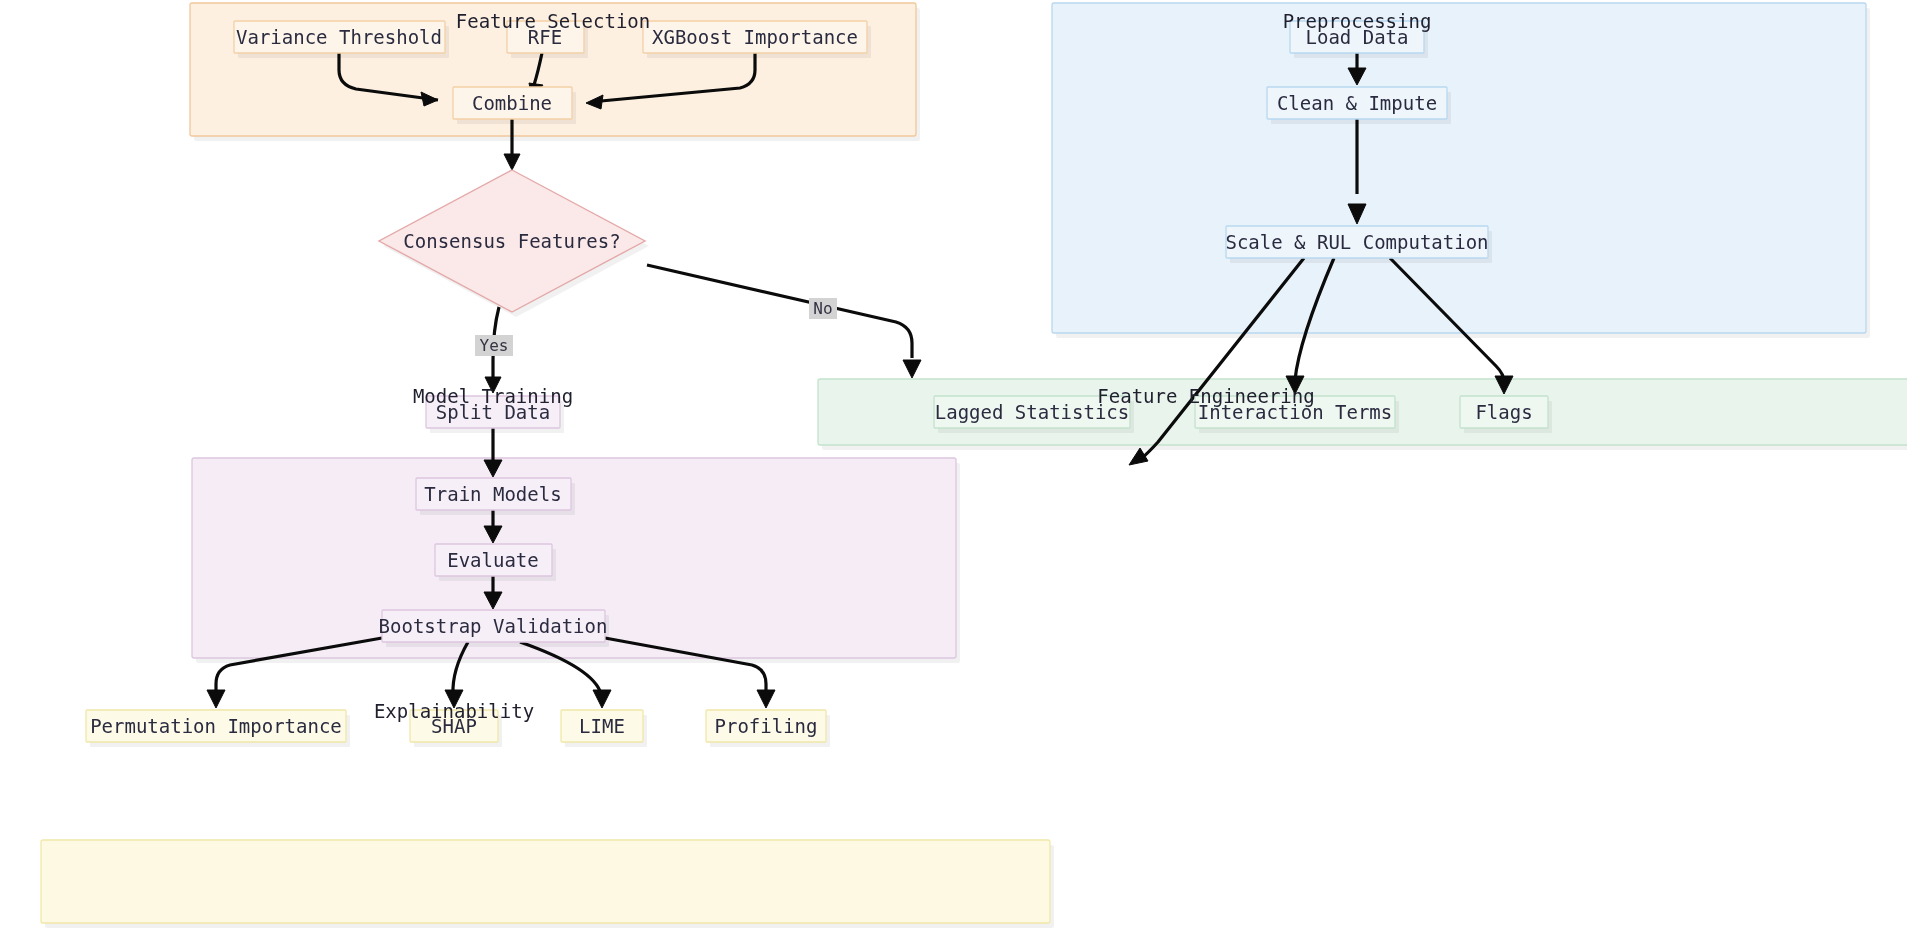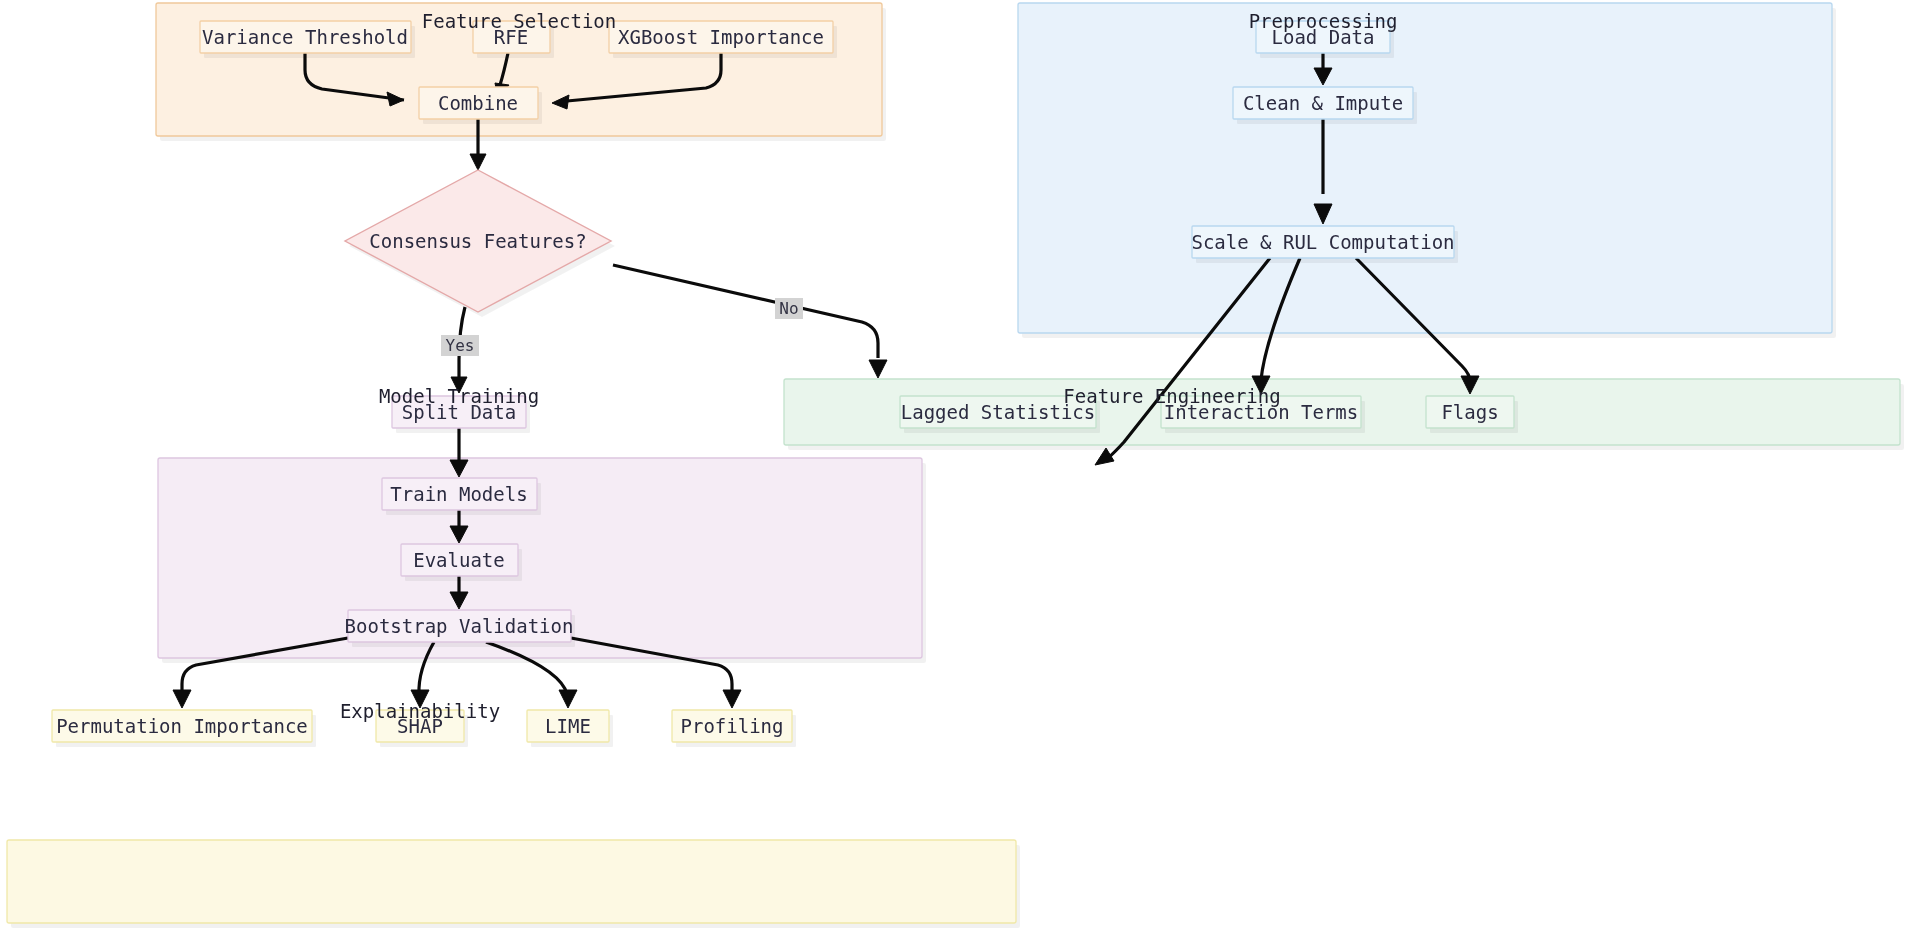--- a/index.html
+++ b/index.html
@@ -9,20 +9,21 @@
     width: 1907px;
     height: 930px;
     overflow: hidden;
     font-family: "DejaVu Sans Mono", "Liberation Mono", monospace;
   }
   #stage {
     position: relative;
     width: 1632px;
     height: 930px;
     background: #ffffff;
+    margin-left: 34px;
   }
   svg#flow {
     position: absolute;
     top: 0; left: 0;
     width: 1907px;
     height: 930px;
   }
   .cluster-rect {
     stroke-width: 1.3px;
   }

